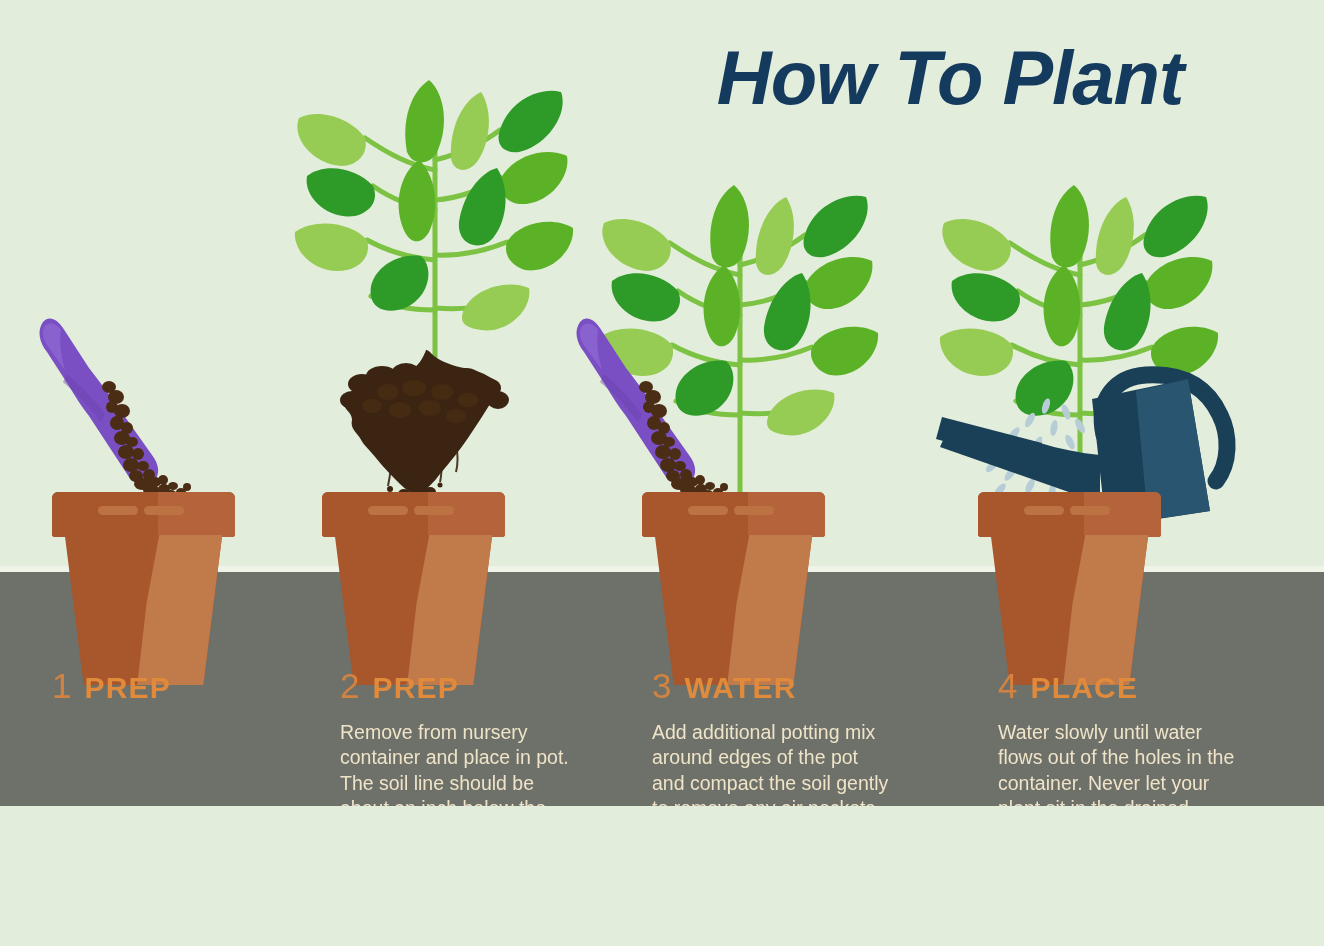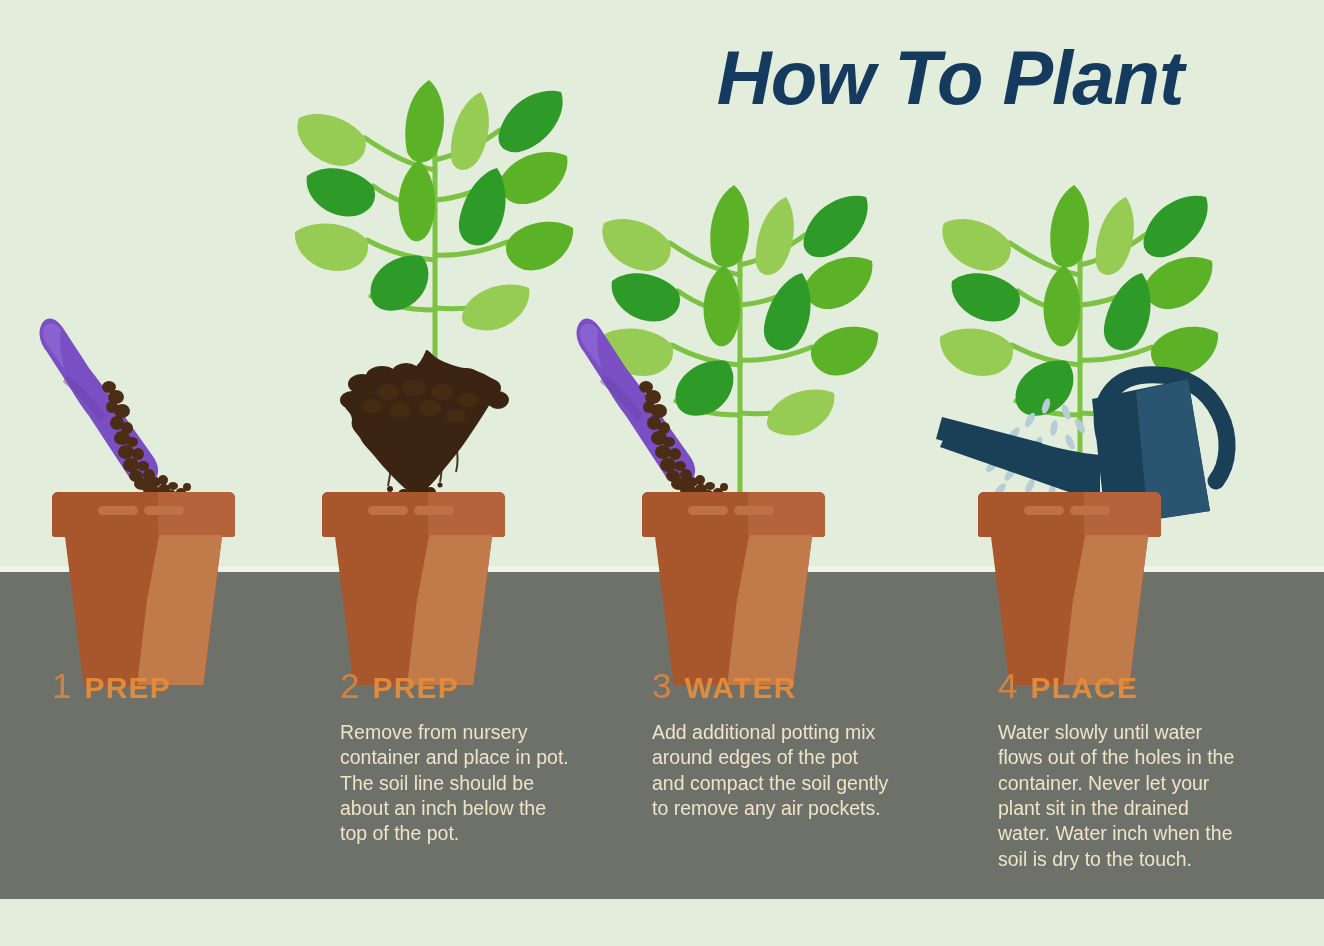--- a/index.html
+++ b/index.html
@@ -4,21 +4,21 @@
 <style>
   html,body{margin:0;padding:0;}
   body{
     width:1324px;height:946px;
     font-family:"Liberation Sans", sans-serif;
     background:#e3eddb;
     overflow:hidden;
   }
   #stage{
     position:relative;
-    width:1324px;height:899px;
+    width:1324px;height:806px;
     background:#e3eddb;
     overflow:hidden;
   }
   
   .bg-sky{
     position:absolute;left:0;top:0;width:1324px;height:572px;
     background:#e3eddb;
   }
   .bg-hiline{
     position:absolute;left:0;top:566px;width:1324px;height:6px;

